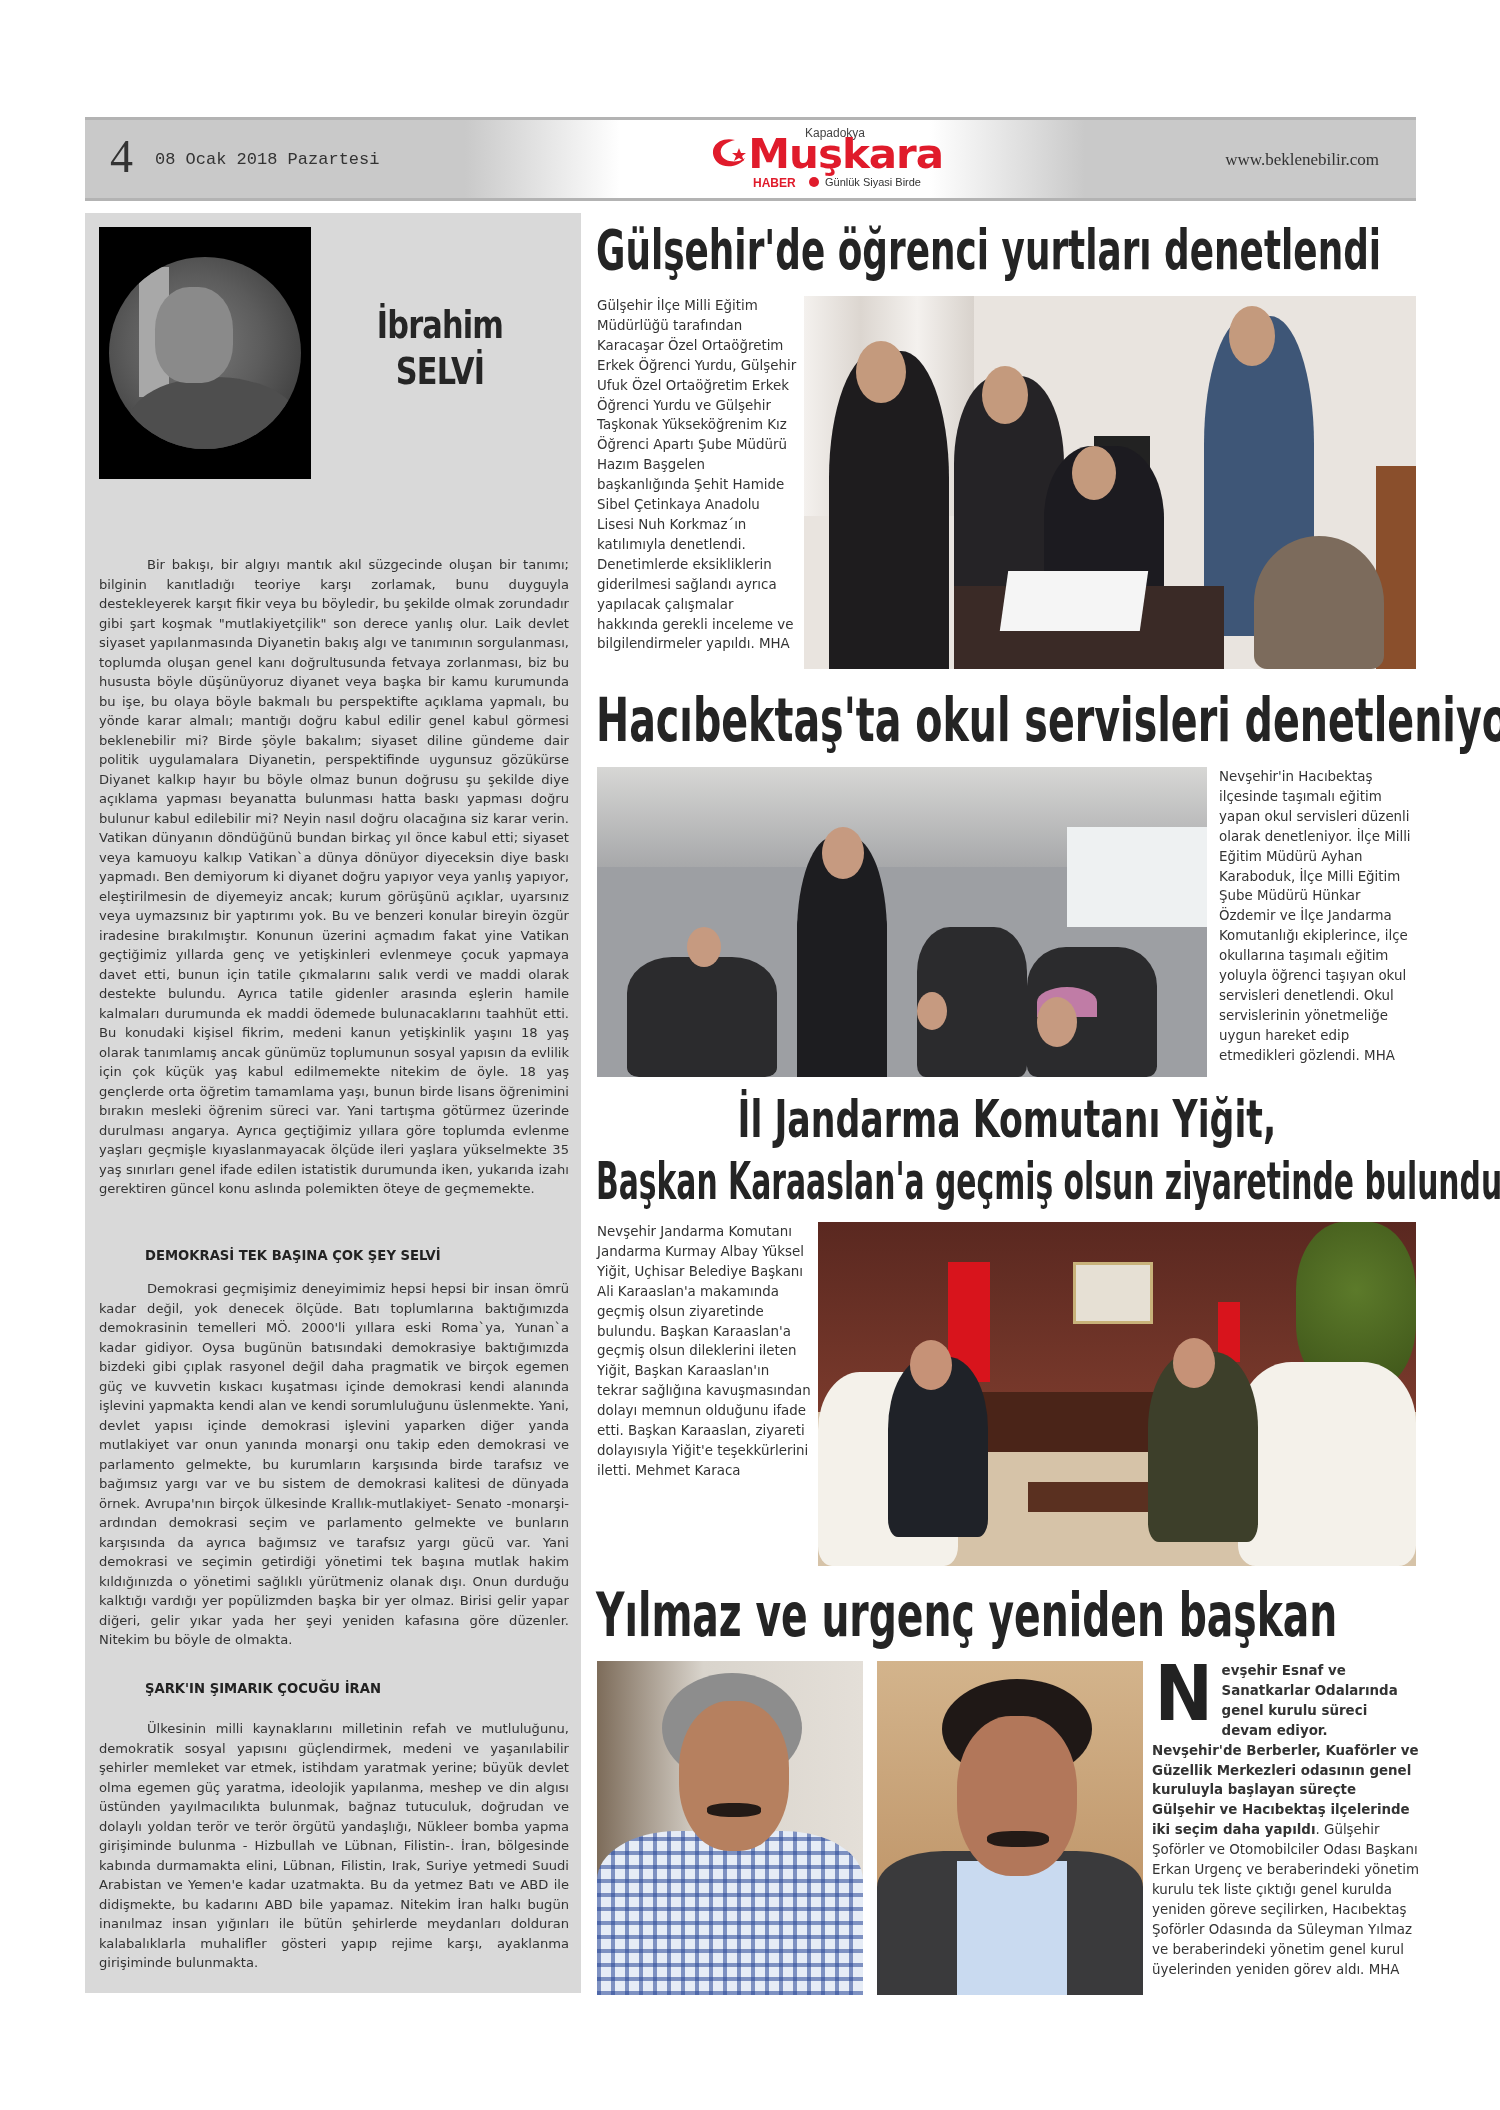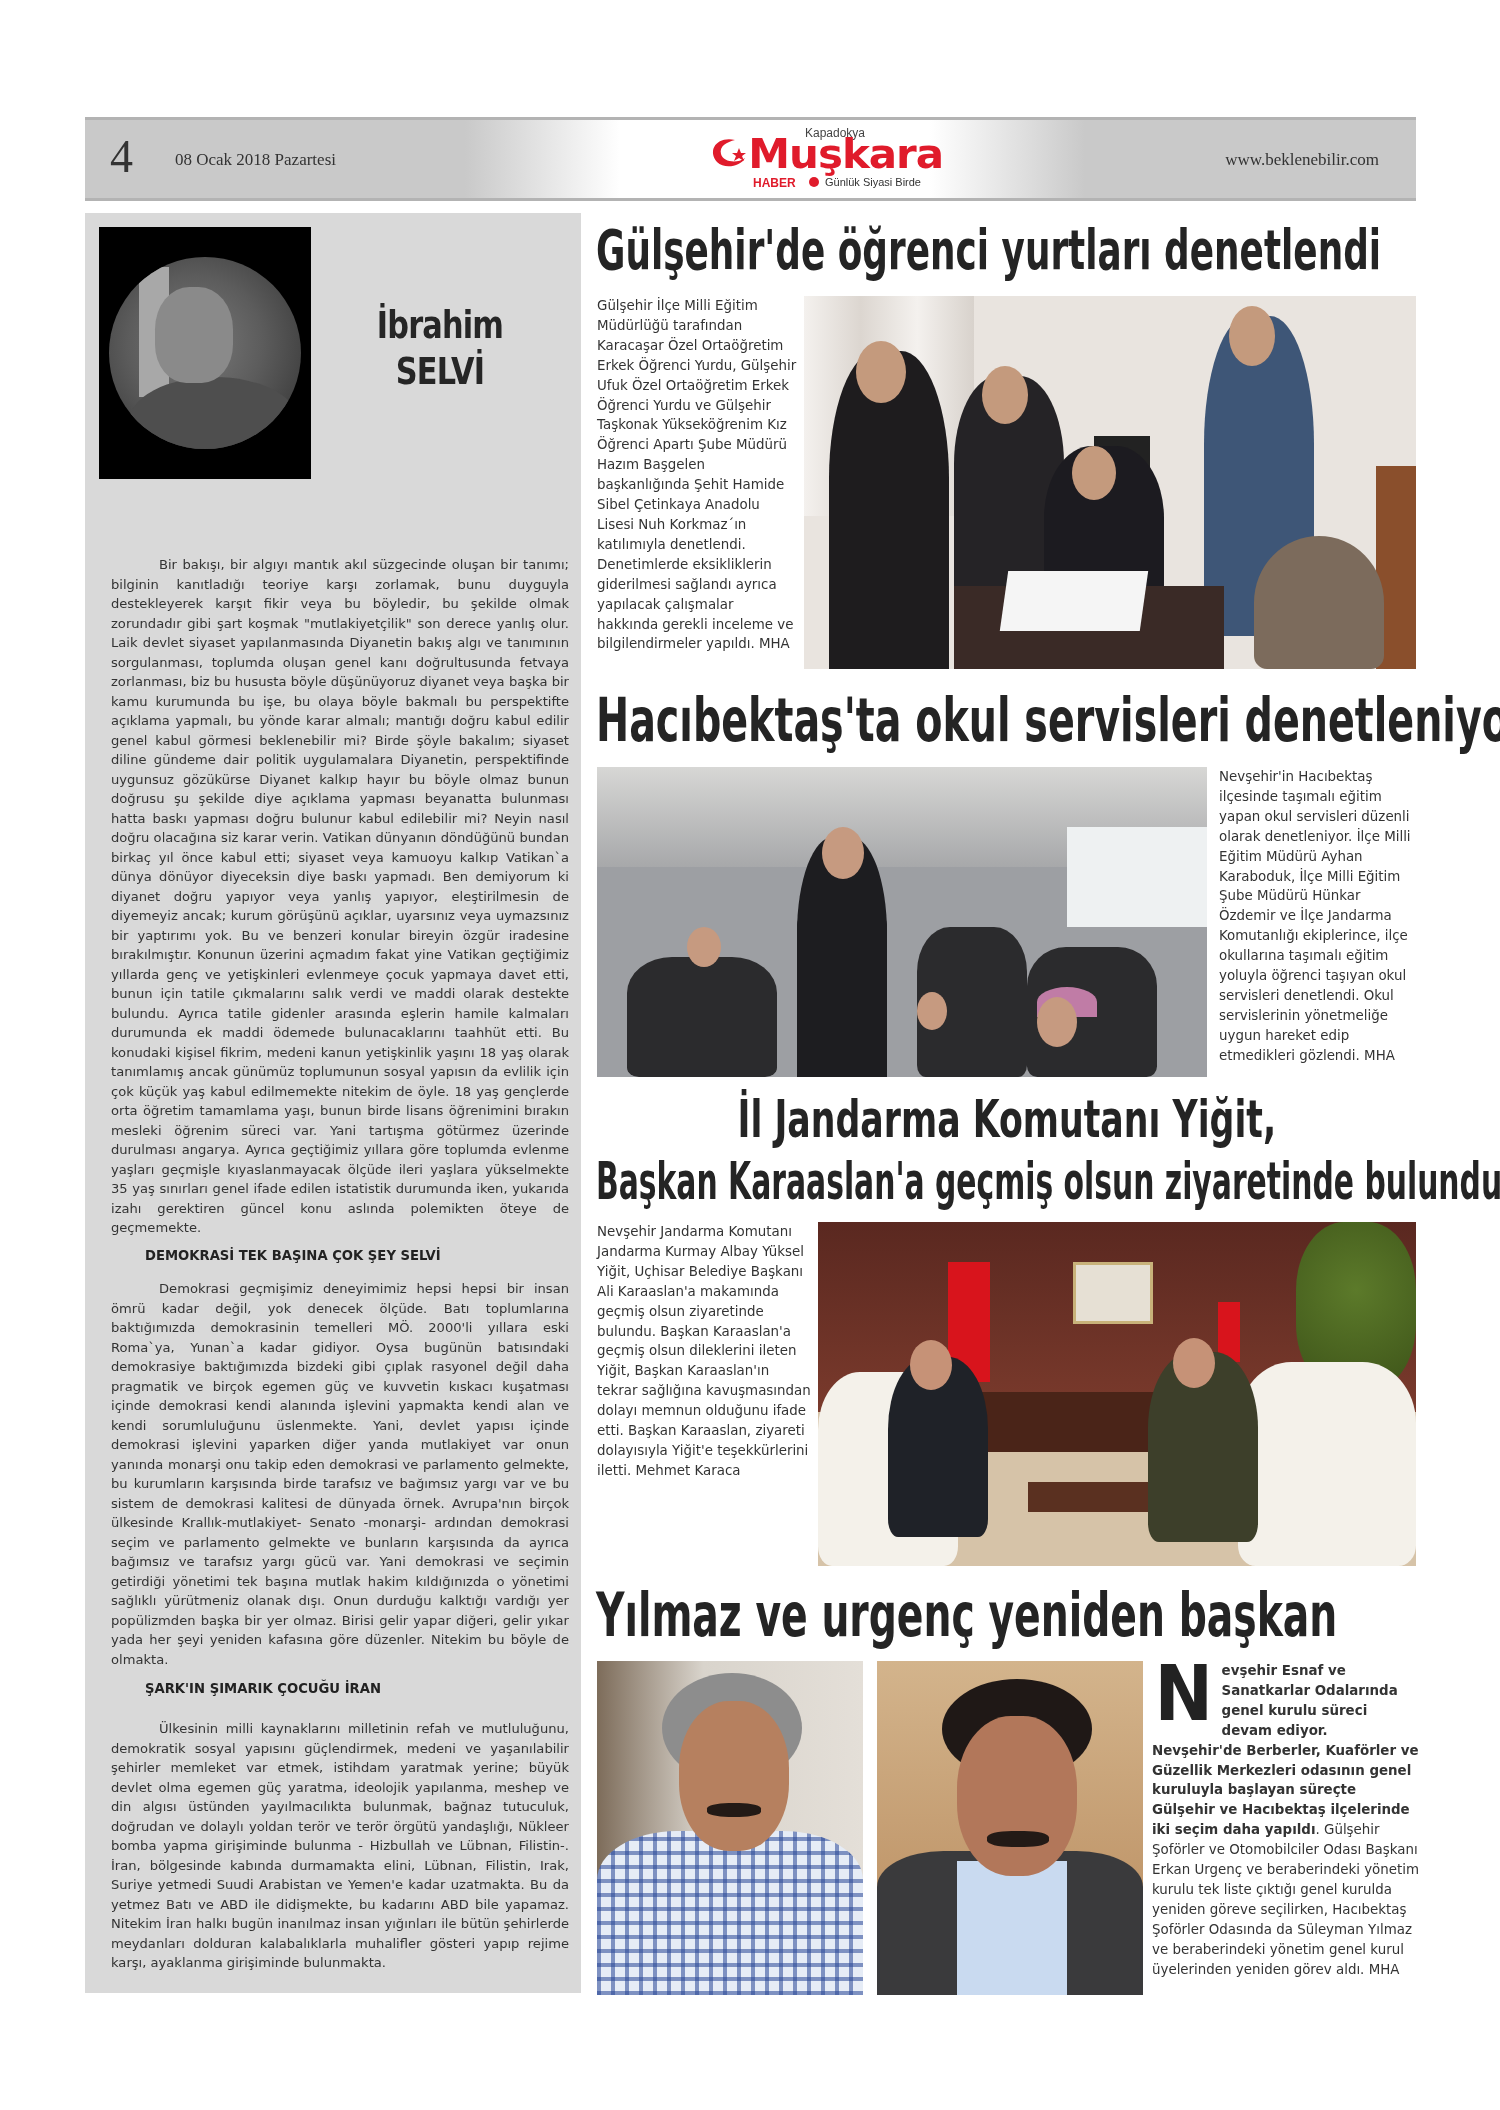--- a/index.html
+++ b/index.html
@@ -11,21 +11,21 @@
     position: absolute; left: 85px; top: 117px; width: 1331px; height: 84px;
     background: #c9c9c9;
     border-top: 3px solid #b3b3b3; border-bottom: 3px solid #b3b3b3;
   }
   .masthead .page-no {
     position: absolute; left: 25px; top: 14px;
     font-family: "Liberation Serif", serif; font-size: 46px; color: #333; line-height: 46px;
   }
   .masthead .date {
     position: absolute; left: 70px; top: 30px;
-    font-family: Liberation Serif, serif; font-size: 17px; color: #333; margin-left: 20px;
+    font-family: Liberation Mono, monospace; font-size: 17px; color: #333;
   }
   .masthead .url {
     position: absolute; right: 37px; top: 30px;
     font-family: "Liberation Serif", serif; font-size: 17px; color: #333;
   }
   .masthead .logo-band {
     position: absolute; left: 380px; top: 0; width: 620px; height: 78px;
     background: linear-gradient(90deg, #c9c9c9 0%, #ffffff 25%, #ffffff 75%, #c9c9c9 100%);
   }
   .logo {
@@ -86,21 +86,21 @@
   .column-title {
     position: absolute; left: 0; top: 6px; width: 100%; text-align: center;
     font-family: "DejaVu Sans", sans-serif; font-weight: bold; font-size: 31px; color: #1f1f1f;
     letter-spacing: -1px; transform: scaleX(0.85);
   }
   .op-body {
     position: absolute; left: 14px; width: 470px;
     font-family: "DejaVu Sans", sans-serif; font-size: 13.1px; line-height: 19.5px; color: #333;
     text-align: justify;
   }
-  .op-body p { text-indent: 48px; margin-left: 12px; }
+  .op-body p { text-indent: 48px; }
   .op-sub {
     position: absolute; left: 60px;
     font-family: "DejaVu Sans", sans-serif; font-weight: bold; font-size: 13.2px; color: #222;
   }
 
   
   .headline {
     position: absolute; left: 596px; width: 822px; white-space: nowrap;
     font-family: "DejaVu Sans", sans-serif; font-weight: bold; color: #242424;
     transform-origin: left top;

